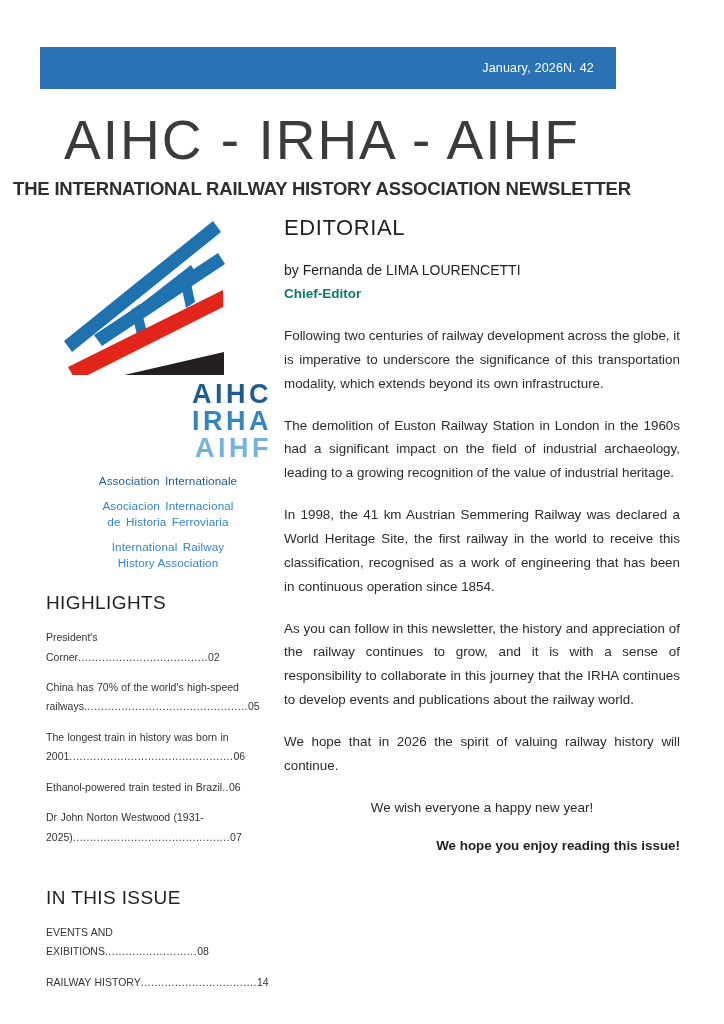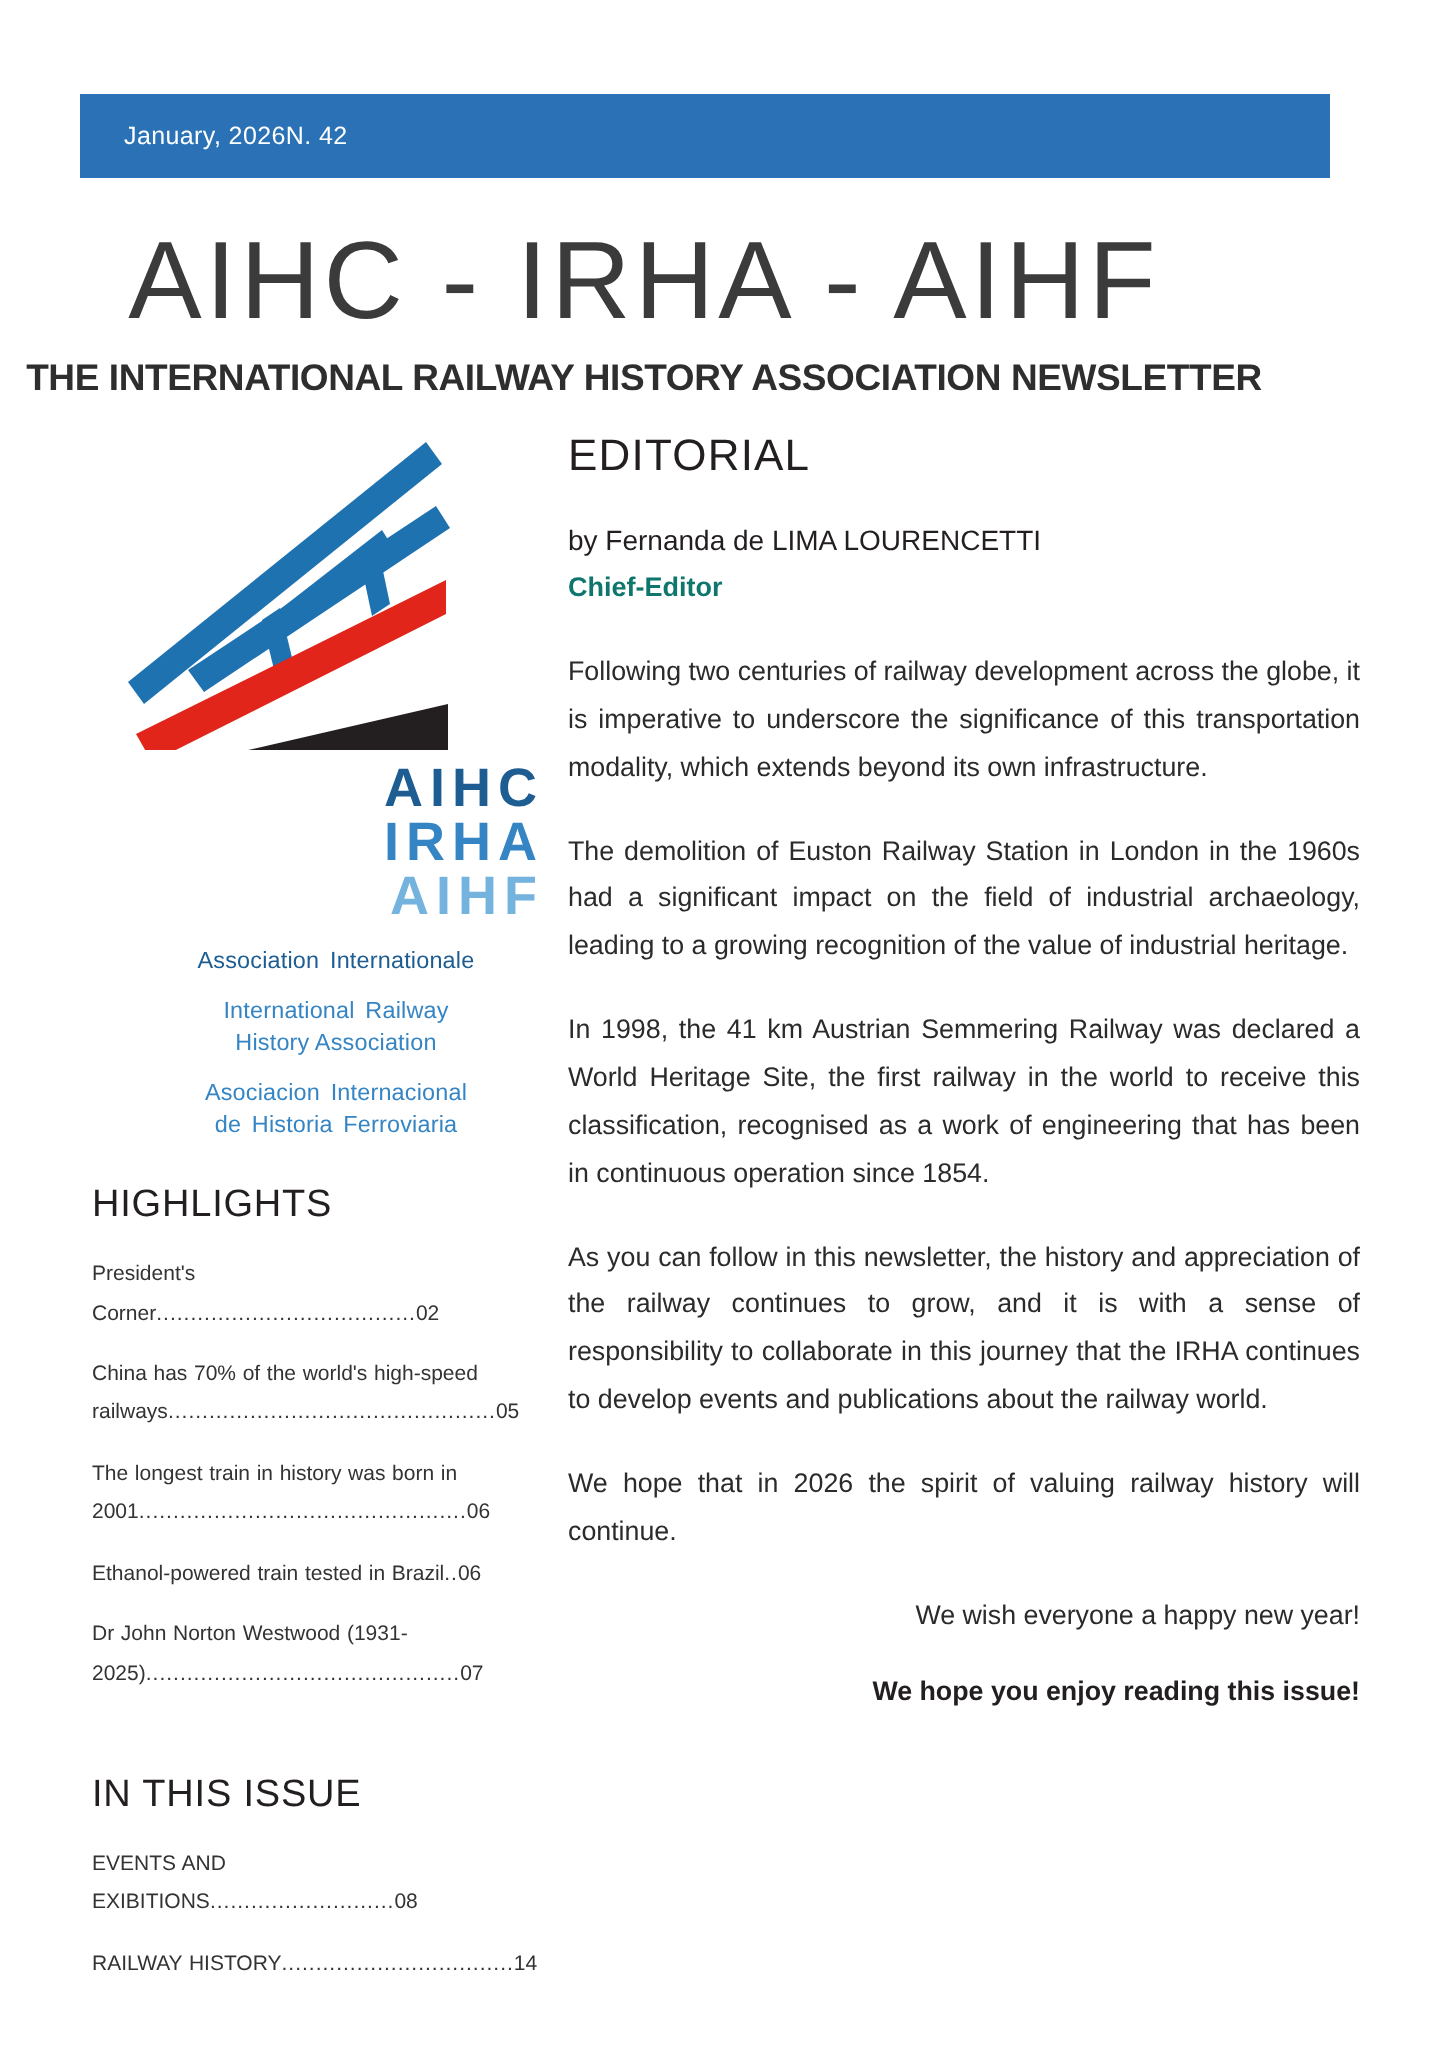--- a/index.html
+++ b/index.html
@@ -15,26 +15,26 @@
     color: #231f20;
     position: relative;
     overflow: hidden;
   }
 
   
   .topbar {
     position: absolute;
     left: 40px;
     top: 47px;
-    width: 625px;
+    width: 576px;
     height: 42px;
     background: #2a72b5;
     display: flex;
     align-items: center;
-    justify-content: flex-start;
+    justify-content: flex-end;
     padding: 0 22px;
   }
   .topbar-date,
   .topbar-number {
     color: #ffffff;
     font-size: 12.5px;
     letter-spacing: 0.2px;
   }
 
   
@@ -160,21 +160,21 @@
     color: #0f766e;
     margin-bottom: 23px;
   }
   .para {
     font-size: 13.4px;
     line-height: 1.78;
     text-align: justify;
     color: #2b2b2b;
     margin-bottom: 18px;
   }
-  .para.left { text-align: right; }
+  .para.left { text-align: center; }
   .closing {
     font-size: 13.4px;
     font-weight: 700;
     text-align: right;
     color: #231f20;
     margin-top: 16px;
   }
 </style>
 </head>
 <body>
@@ -214,27 +214,27 @@
     <div class="logo-acronyms">
       <div class="acr-1">AIHC</div>
       <div class="acr-2">IRHA</div>
       <div class="acr-3">AIHF</div>
     </div>
 
     <div class="logo-names">
       <div class="nameblock nb-1">
         <div class="nb-spaced">Association  Internationale</div>
       </div>
+      <div class="nameblock nb-3">
+        <div class="nb-spaced">Asociacion  Internacional</div>
+        <div class="nb-spaced">de  Historia  Ferroviaria</div>
+      </div>
       <div class="nameblock nb-2">
         <div class="nb-spaced">International  Railway</div>
         <div>History Association</div>
-      </div>
-      <div class="nameblock nb-3">
-        <div class="nb-spaced">Asociacion  Internacional</div>
-        <div class="nb-spaced">de  Historia  Ferroviaria</div>
       </div>
     </div>
 
     <div class="section-head">HIGHLIGHTS</div>
     <div class="toc">
       <div class="toc-item">
         <span>President's Corner</span><span class="leader">......................................</span><span>02</span>
       </div>
       <div class="toc-item">
         <span>China has 70% of the world's high-speed railways</span><span class="leader">................................................</span><span>05</span>

